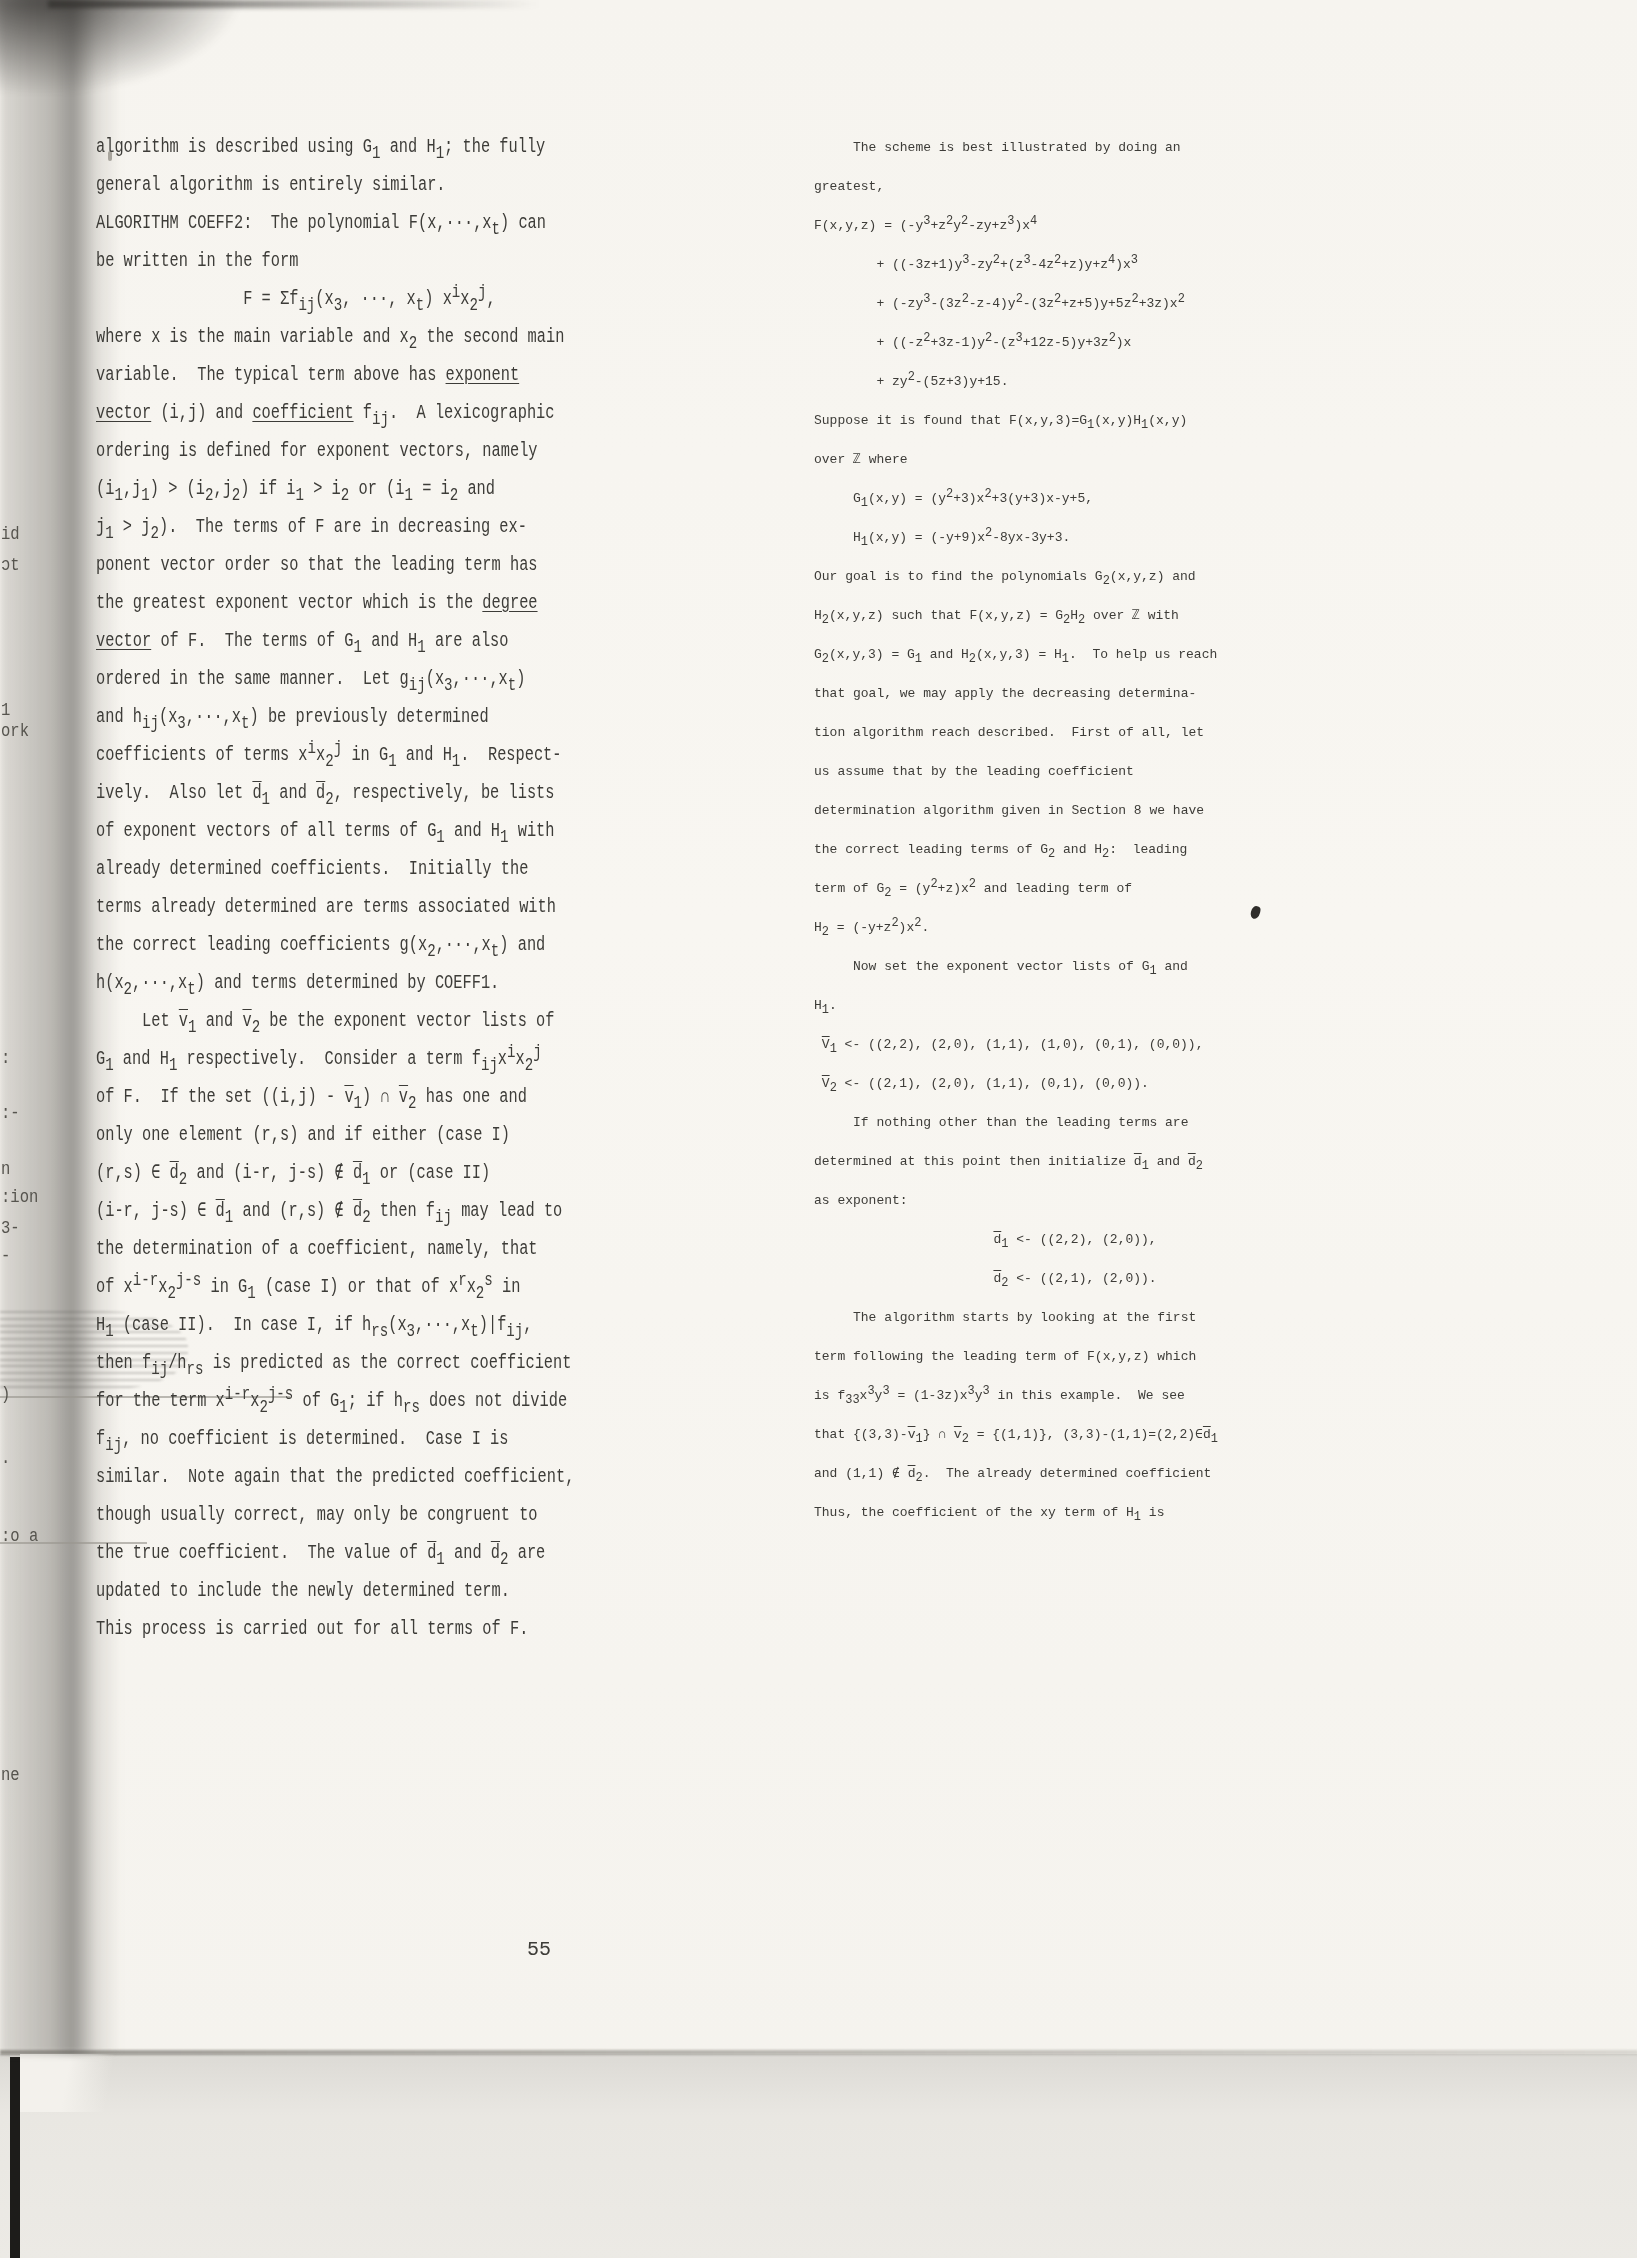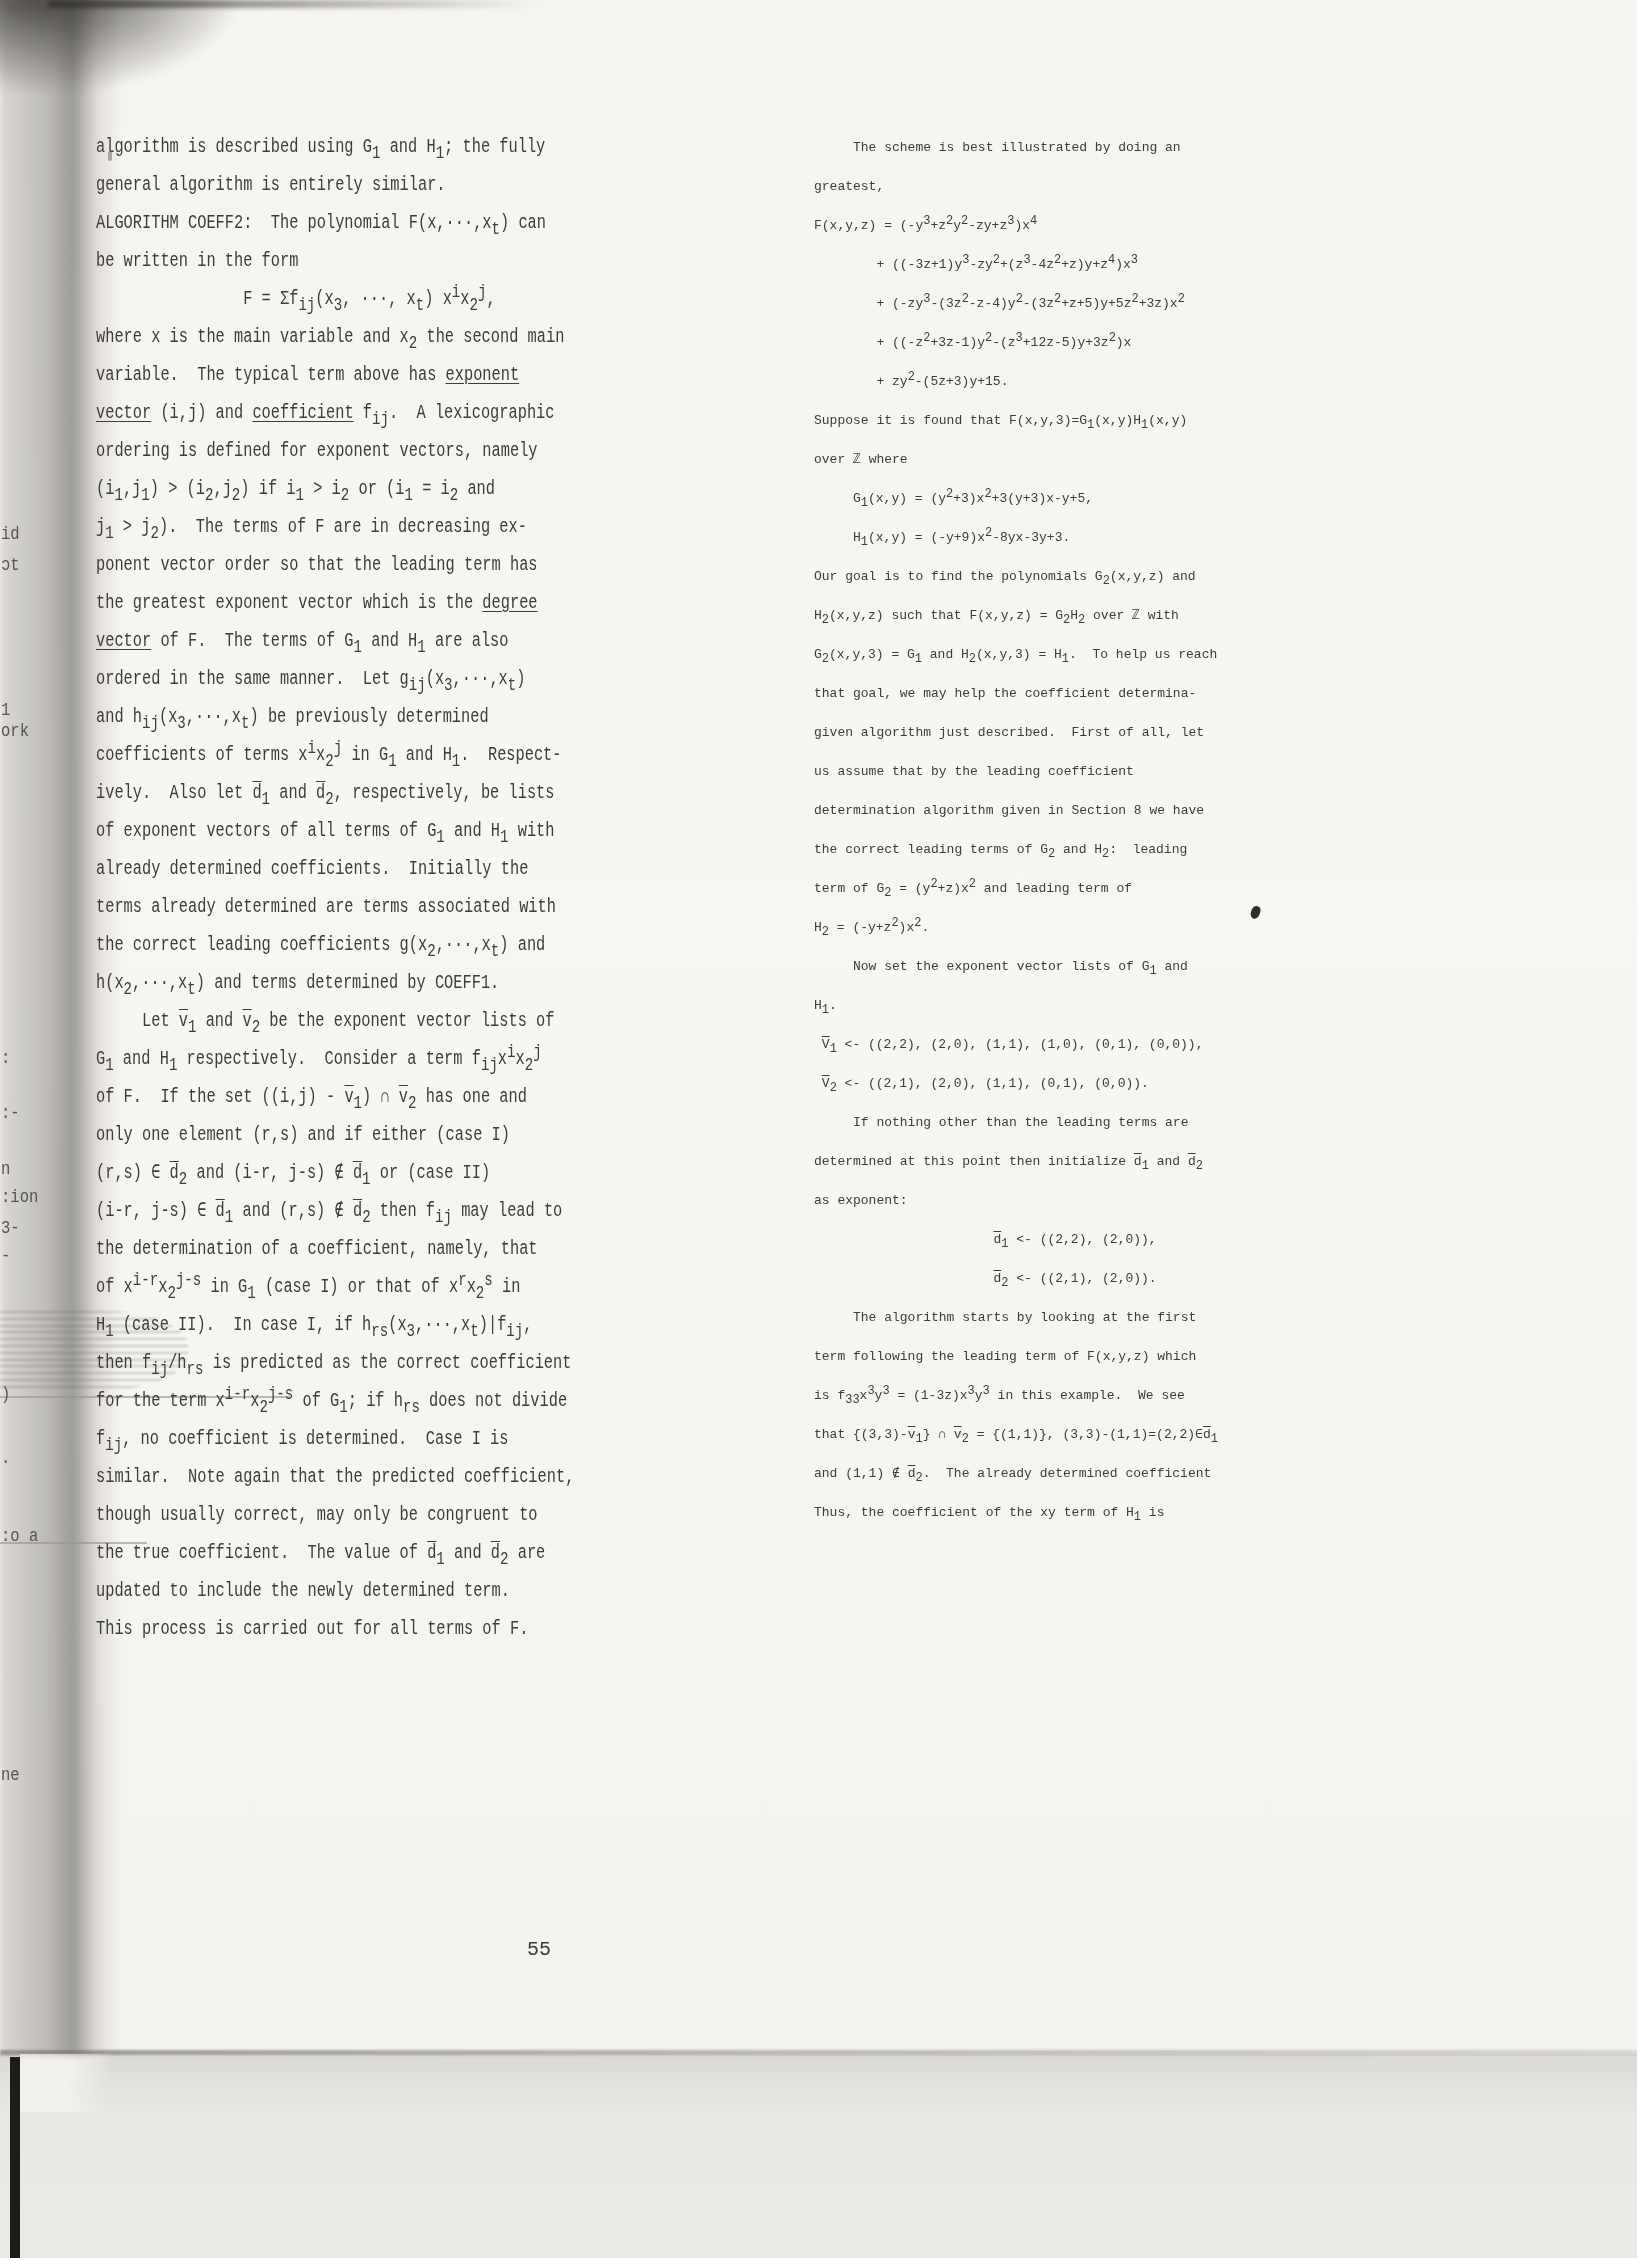--- a/index.html
+++ b/index.html
@@ -163,22 +163,22 @@
     <div class="line frm">        + (-zy<sup>3</sup>-(3z<sup>2</sup>-z-4)y<sup>2</sup>-(3z<sup>2</sup>+z+5)y+5z<sup>2</sup>+3z)x<sup>2</sup></div>
     <div class="line frm">        + ((-z<sup>2</sup>+3z-1)y<sup>2</sup>-(z<sup>3</sup>+12z-5)y+3z<sup>2</sup>)x</div>
     <div class="line frm">        + zy<sup>2</sup>-(5z+3)y+15.</div>
     <div class="line">Suppose it is found that F(x,y,3)=G<sub>1</sub>(x,y)H<sub>1</sub>(x,y)</div>
     <div class="line">over ℤ where</div>
     <div class="line frm">     G<sub>1</sub>(x,y) = (y<sup>2</sup>+3)x<sup>2</sup>+3(y+3)x-y+5,</div>
     <div class="line frm">     H<sub>1</sub>(x,y) = (-y+9)x<sup>2</sup>-8yx-3y+3.</div>
     <div class="line">Our goal is to find the polynomials G<sub>2</sub>(x,y,z) and</div>
     <div class="line">H<sub>2</sub>(x,y,z) such that F(x,y,z) = G<sub>2</sub>H<sub>2</sub> over ℤ with</div>
     <div class="line">G<sub>2</sub>(x,y,3) = G<sub>1</sub> and H<sub>2</sub>(x,y,3) = H<sub>1</sub>.  To help us reach</div>
-    <div class="line">that goal, we may help the coefficient determina-</div>
-    <div class="line">given algorithm just described.  First of all, let</div>
+    <div class="line">that goal, we may apply the decreasing determina-</div>
+    <div class="line">tion algorithm reach described.  First of all, let</div>
     <div class="line">us assume that by the leading coefficient</div>
     <div class="line">determination algorithm given in Section 8 we have</div>
     <div class="line">the correct leading terms of G<sub>2</sub> and H<sub>2</sub>:  leading</div>
     <div class="line">term of G<sub>2</sub> = (y<sup>2</sup>+z)x<sup>2</sup> and leading term of</div>
     <div class="line">H<sub>2</sub> = (-y+z<sup>2</sup>)x<sup>2</sup>.</div>
     <div class="line">     Now set the exponent vector lists of G<sub>1</sub> and</div>
     <div class="line">H<sub>1</sub>.</div>
     <div class="line frm"> <span class="ov">V</span><sub>1</sub> &lt;- ((2,2), (2,0), (1,1), (1,0), (0,1), (0,0)),</div>
     <div class="line frm"> <span class="ov">V</span><sub>2</sub> &lt;- ((2,1), (2,0), (1,1), (0,1), (0,0)).</div>
     <div class="line">     If nothing other than the leading terms are</div>

